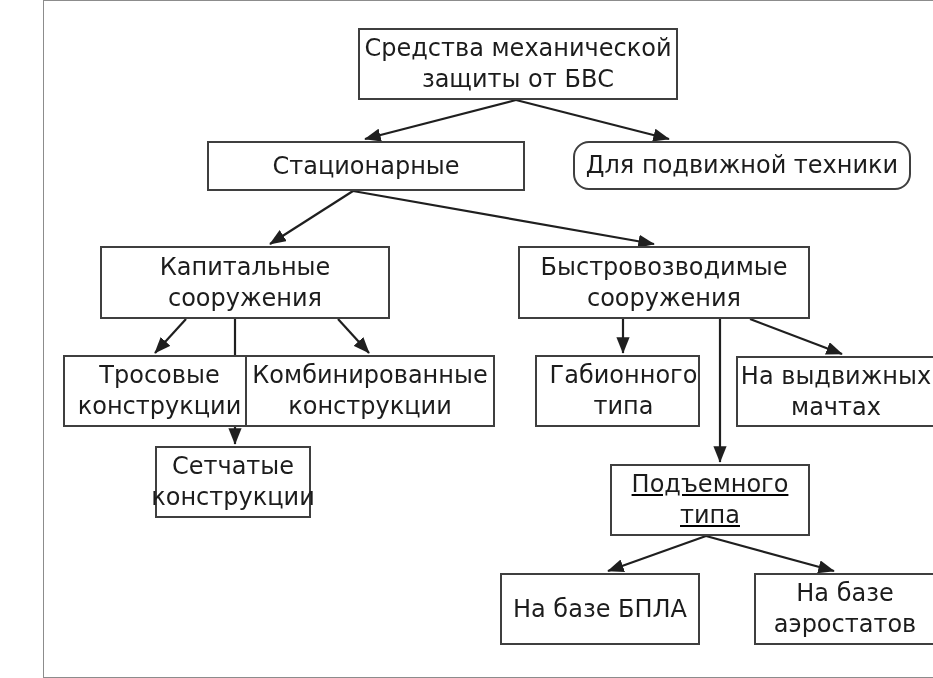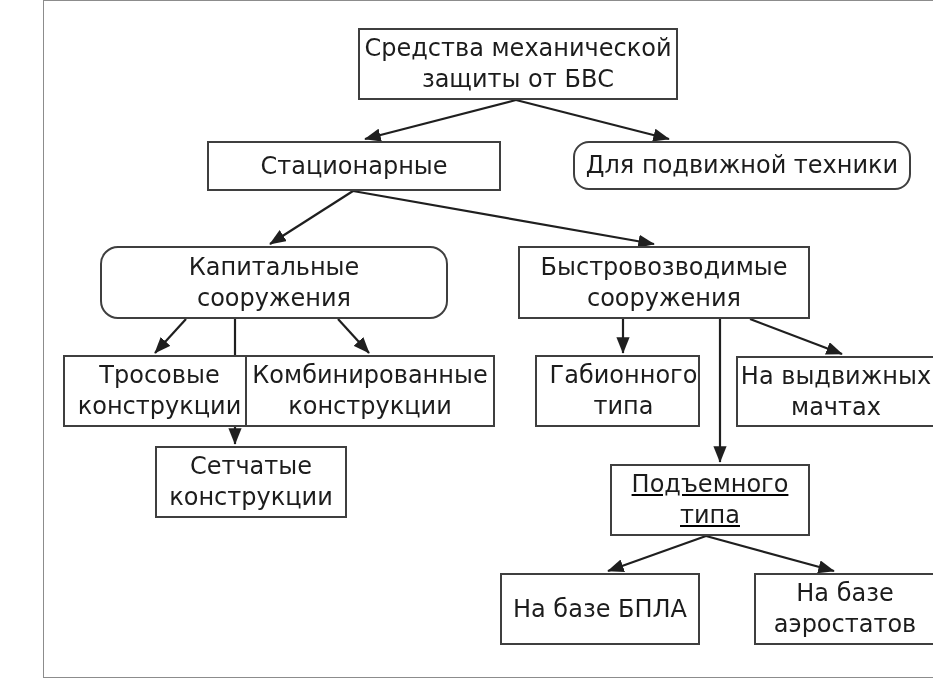--- a/index.html
+++ b/index.html
@@ -41,27 +41,27 @@
   }
   .label {
     white-space: pre-line;
     font-size: 24px;
     line-height: 31px;
     color: #1c1c1c;
     letter-spacing: 0;
   }
   
   #n-root      { left: 315px; top: 28px;  width: 320px; height: 72px; }
-  #n-stationary{ left: 164px; top: 141px; width: 294px; height: 50px; }
+  #n-stationary{ left: 164px; top: 141px; width: 318px; height: 50px; }
   #n-mobile    { left: 530px; top: 141px; width: 338px; height: 49px; border-radius: 16px; }
-  #n-capital   { left: 57px;  top: 246px; width: 348px; height: 73px; border-radius: 18px; }
+  #n-capital   { left: 57px;  top: 246px; width: 290px; height: 73px; }
   #n-quick     { left: 475px; top: 246px; width: 292px; height: 73px; }
   #n-cable     { left: 20px;  top: 355px; width: 193px; height: 72px; }
   #n-combined  { left: 202px; top: 355px; width: 250px; height: 72px; }
-  #n-mesh      { left: 112px; top: 446px; width: 192px; height: 72px; }
+  #n-mesh      { left: 112px; top: 446px; width: 156px; height: 72px; }
   #n-gabion    { left: 492px; top: 355px; width: 165px; height: 72px; padding-left: 12px; }
   #n-masts     { left: 693px; top: 356px; width: 200px; height: 71px; }
   #n-lifting   { left: 567px; top: 464px; width: 200px; height: 72px; text-decoration: underline; }
   #n-uav       { left: 457px; top: 573px; width: 200px; height: 72px; }
   #n-aerostat  { left: 711px; top: 573px; width: 182px; height: 72px; justify-content: center; }
 </style>
 </head>
 <body>
 
 <div class="canvas">

